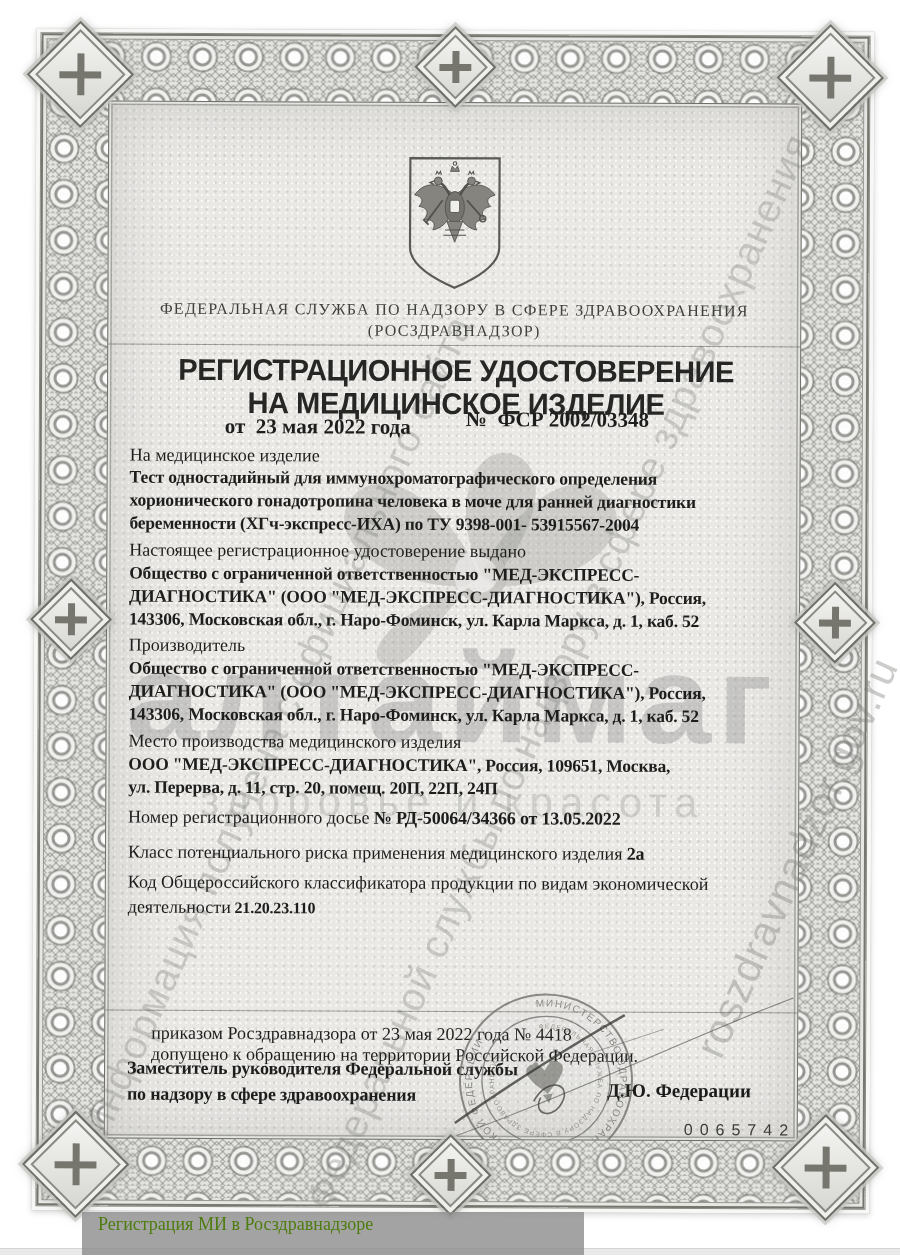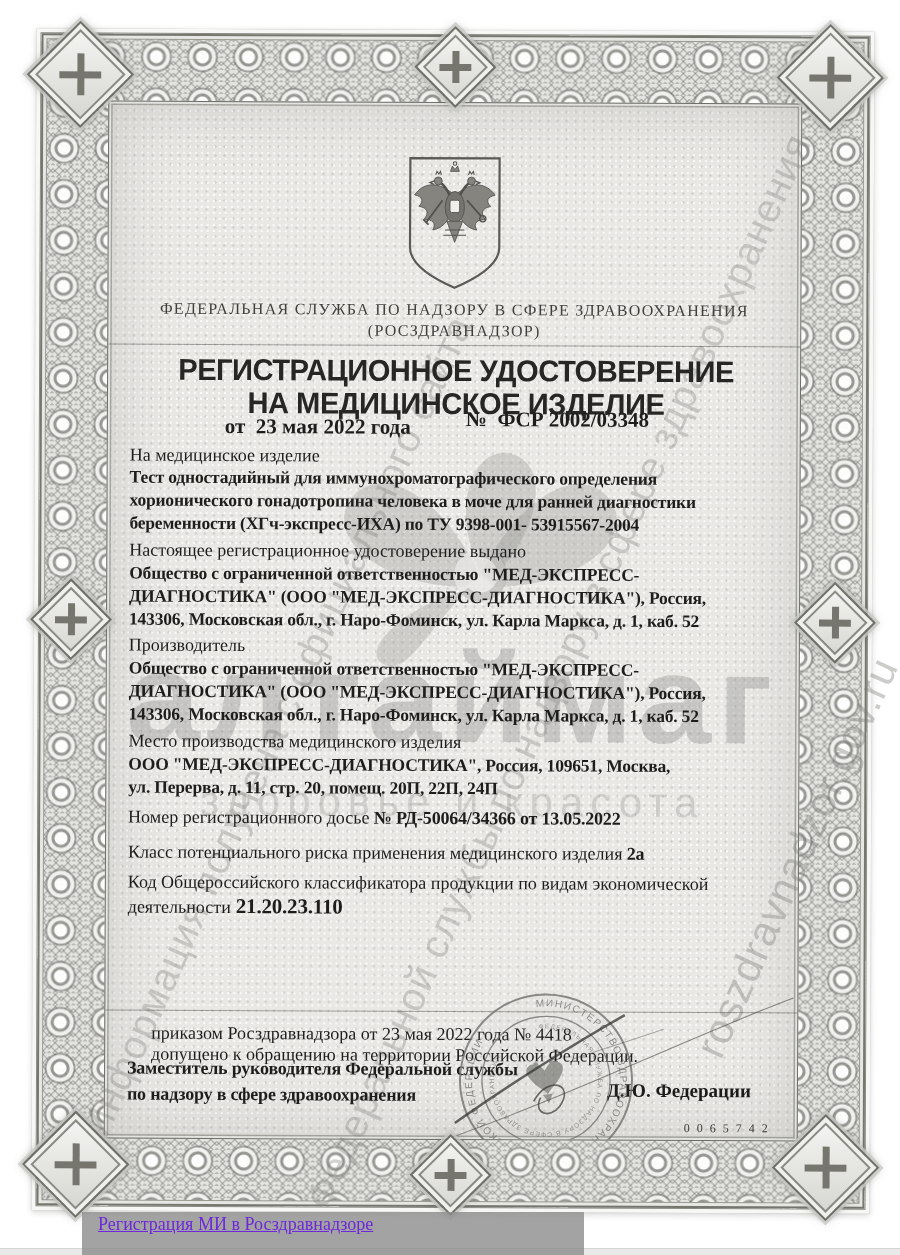--- a/index.html
+++ b/index.html
@@ -89,29 +89,29 @@
   .hr{position:absolute;left:0;right:0;border-top:1px solid rgba(88,88,85,.55);z-index:2;}
   .title-line{font-family:"Liberation Sans", sans-serif;font-weight:bold;font-size:30px;letter-spacing:-0.5px;line-height:33px;color:#262624;transform:scaleX(.97);}
   .issue-date{position:absolute;left:117px;top:312px;z-index:2;font-weight:bold;font-size:21px;color:#1d1d1c;white-space:pre;}
   .issue-number{position:absolute;left:358px;top:304px;z-index:2;font-weight:bold;font-size:21px;color:#1d1d1c;white-space:pre;}
   .indent{padding-left:24px;}
   .sig-name{position:absolute;right:46px;top:976px;z-index:2;font-weight:bold;font-size:19px;color:#1b1b1a;}
   .stamp{position:absolute;left:348px;top:884px;width:186px;height:186px;z-index:2;opacity:.8;}
   .sign-overlay{position:absolute;inset:0;z-index:2;pointer-events:none;}
   .serial{
     position:absolute;left:652px;top:1090px;z-index:3;
-    font-family:Liberation Serif, serif;
-    font-size:12px;letter-spacing:7px;color:#3b3b39;
+    font-family:Liberation Sans, sans-serif;
+    font-size:16px;letter-spacing:7px;color:#3b3b39;
   }
   
   .footer-bar{
     position:absolute;left:82px;top:1212px;width:502px;height:43px;z-index:6;
     background:rgba(143,143,143,.82);
-    color:#6d28d9;font-size:18px;line-height:20px;
-    padding:2px 0 0 16px;box-sizing:border-box;text-decoration:underline;
+    color:#4d7c0f;font-size:18px;line-height:20px;
+    padding:2px 0 0 16px;box-sizing:border-box;
   }
   .scan-strip-bottom{position:absolute;left:0;right:0;bottom:0;height:6px;background:#e9e9e9;border-top:1px solid #d4d4d4;z-index:5;}
 </style>
 </head>
 <body>
 
 <div class="cert-page">
 
   <div class="border-frame"></div>
 
@@ -222,21 +222,21 @@
 
     <div class="blk lbl" style="top:629px;">Место производства медицинского изделия</div>
     <div class="blk bold-val" style="top:651px;">ООО "МЕД-ЭКСПРЕСС-ДИАГНОСТИКА", Россия, 109651, Москва,
 ул. Перерва, д. 11, стр. 20, помещ. 20П, 22П, 24П</div>
 
     <div class="blk" style="top:704px;"><span class="lbl">Номер регистрационного досье</span><span class="bold-val" style="font-size:18px;"> № РД-50064/34366 от 13.05.2022</span></div>
 
     <div class="blk" style="top:739px;"><span class="lbl">Класс потенциального риска применения медицинского изделия</span><span class="bold-val" style="font-size:18px;"> 2а</span></div>
 
     <div class="blk" style="top:768px;line-height:24px;"><span class="lbl">Код Общероссийского классификатора продукции по видам экономической
-деятельности</span><span class="bold-val" style="font-size:21px;font-family:Liberation Serif, serif;"> 21.20.23.110</span></div>
+деятельности</span><span class="bold-val" style="font-size:16px;font-family:Liberation Serif, serif;"> 21.20.23.110</span></div>
 
     <div class="hr" style="top:908px;"></div>
 
     <div class="blk lbl indent" style="top:921px;">приказом Росздравнадзора от 23 мая 2022 года № 4418</div>
     <div class="blk lbl indent" style="top:942px;">допущено к обращению на территории Российской Федерации.</div>
 
     <div class="blk bold-val" style="top:955px;font-size:18px;">Заместитель руководителя Федеральной службы</div>
     <div class="blk bold-val" style="top:981px;font-size:18px;">по надзору в сфере здравоохранения</div>
     <div class="sig-name">Д.Ю. Федерации</div>
 

